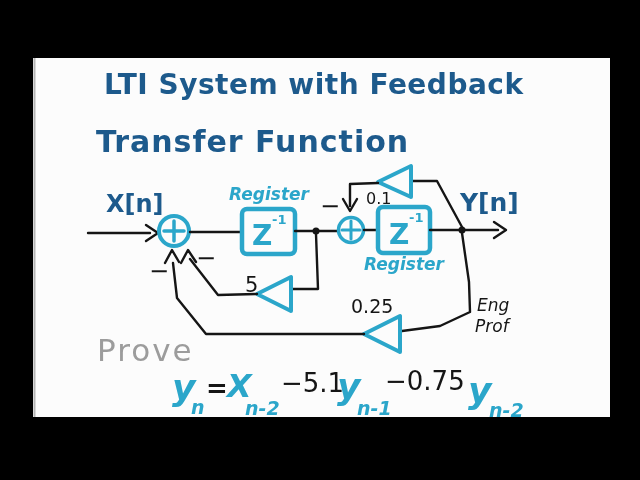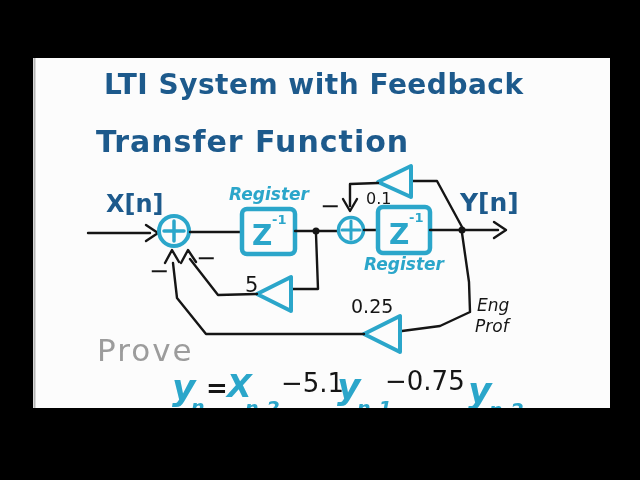--- a/index.html
+++ b/index.html
@@ -1,17 +1,17 @@
 <!DOCTYPE html>
 <html><head>
 <meta charset="utf-8">
 <style>
   html,body { margin:0; padding:0; background:#000; }
   #stage {
-    position:relative; width:640px; height:408px; overflow:hidden;
+    position:relative; width:640px; height:480px; overflow:hidden;
     background:#000; font-family:"DejaVu Sans", sans-serif;
   }
   svg text { font-family:"DejaVu Sans", sans-serif; }
   .wire  { stroke:#151515; stroke-width:2.4; fill:none; stroke-linecap:round; stroke-linejoin:round; }
   .cyan  { stroke:#2ba6ca; fill:none; stroke-linecap:round; stroke-linejoin:round; }
   .node  { fill:#151515; stroke:none; }
   .t-dark  { fill:#1d5a8c; font-weight:bold; }
   .t-cyanb { fill:#2ba6ca; font-weight:bold; }
   .t-black { fill:#151515; }
   .t-gray  { fill:#9c9c9c; }

